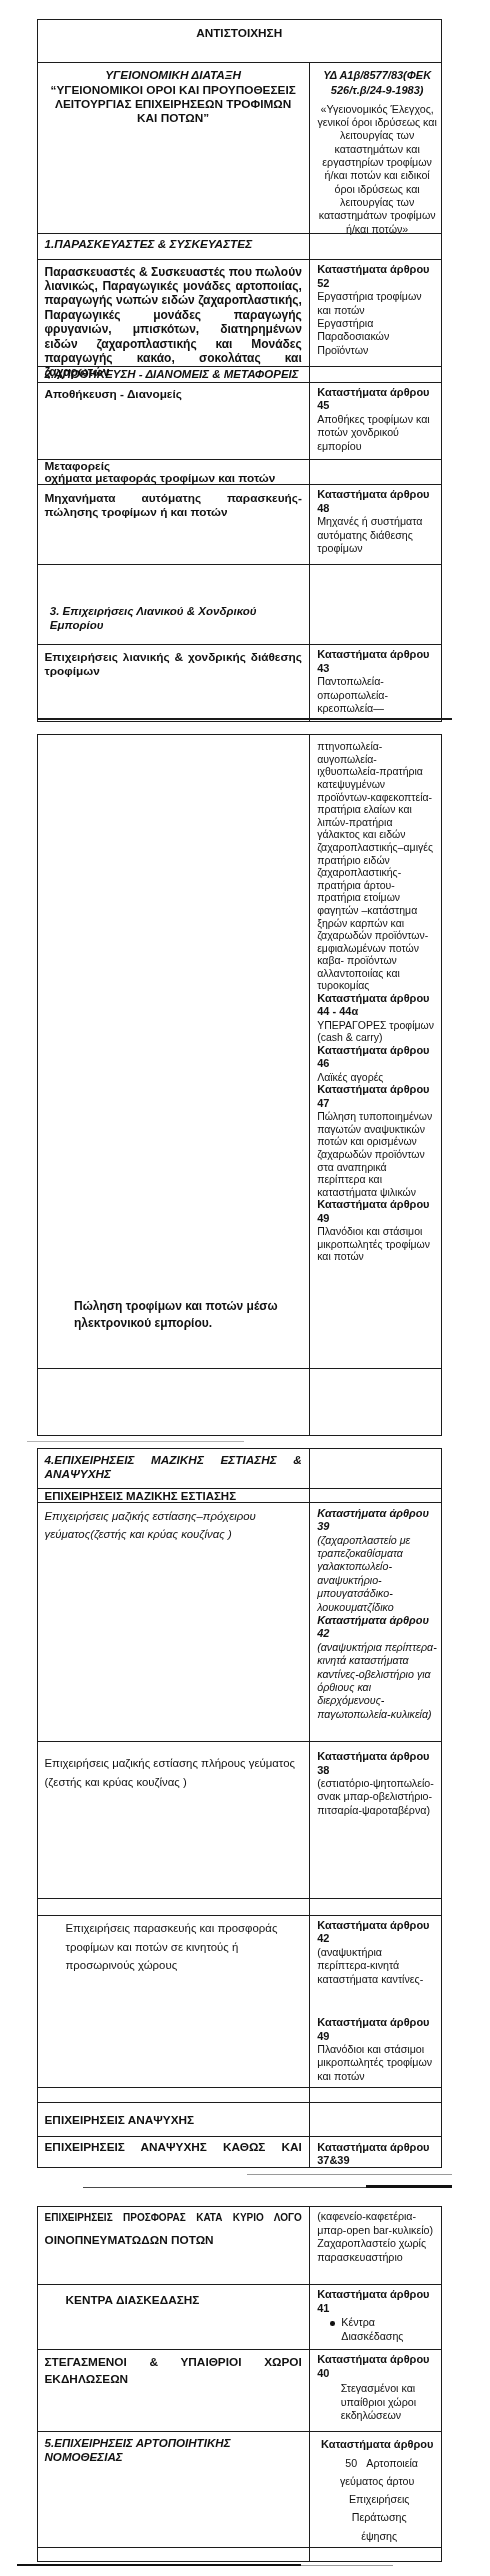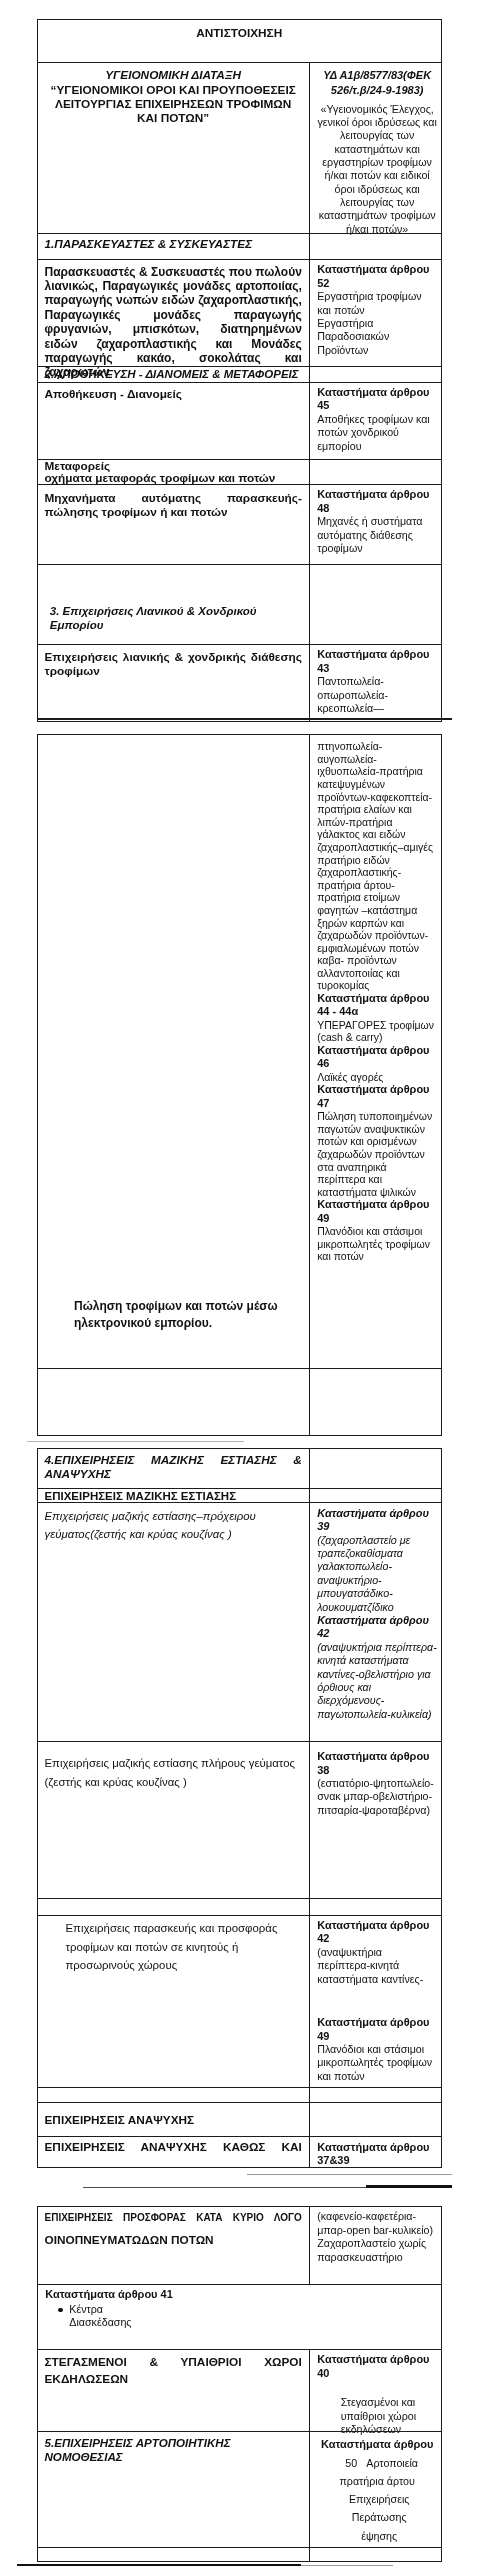--- a/index.html
+++ b/index.html
@@ -242,49 +242,52 @@
       <div class="b stretch" style="font-size:10px;">ΕΠΙΧΕΙΡΗΣΕΙΣ ΠΡΟΣΦΟΡΑΣ ΚΑΤΑ ΚΥΡΙΟ ΛΟΓΟ</div>
       <div class="b" style="font-size:11.8px;margin-top:8.5px;">ΟΙΝΟΠΝΕΥΜΑΤΩΔΩΝ ΠΟΤΩΝ</div>
     </div>
     <div class="cr">
       <div>(καφενείο-καφετέρια-μπαρ-open bar-κυλικείο)</div>
       <div>Ζαχαροπλαστείο χωρίς παρασκευαστήριο</div>
     </div>
   </div>
 
   <div class="row" style="height:65px;">
+    <div class="cl b" style="padding-top:7.8px;padding-left:27.5px;">
+      <span>ΚΕΝΤΡΑ ΔΙΑΣΚΕΔΑΣΗΣ</span>
+    </div>
     <div class="cr">
       <div class="art-head">Καταστήματα άρθρου 41</div>
       <div class="bullet-row">
         <div class="dot"></div>
         <div class="bullet-text">Κέντρα Διασκέδασης</div>
       </div>
     </div>
   </div>
 
   <div class="row" style="height:82px;">
     <div class="cl b just" style="padding-top:3.9px;line-height:17px;">
       <span>ΣΤΕΓΑΣΜΕΝΟΙ &amp; ΥΠΑΙΘΡΙΟΙ ΧΩΡΟΙ ΕΚΔΗΛΩΣΕΩΝ</span>
     </div>
     <div class="cr">
       <div class="art-head">Καταστήματα άρθρου 40</div>
-      <div class="indent36" style="margin-top:16px;">Στεγασμένοι και υπαίθριοι χώροι εκδηλώσεων</div>
+      <div class="indent36" style="margin-top:2px;">Στεγασμένοι και υπαίθριοι χώροι εκδηλώσεων</div>
     </div>
   </div>
 
   <div class="row" style="height:116px;">
     <div class="cl" style="padding-top:3.9px;">
       <span class="bi" style="font-size:11.6px;">5.ΕΠΙΧΕΙΡΗΣΕΙΣ ΑΡΤΟΠΟΙΗΤΙΚΗΣ ΝΟΜΟΘΕΣΙΑΣ</span>
     </div>
     <div class="cr" style="line-height:18.3px;text-align:center;">
       <div class="art-head" style="line-height:18.3px;">Καταστήματα άρθρου</div>
       <div>
         <span class="num">50</span><span>Αρτοποιεία</span>
       </div>
-      <div>πρατήρια άρτου</div>
+      <div>γεύματος άρτου</div>
       <div class="indent36" style="width:77px;box-sizing:content-box;">Επιχειρήσεις Περάτωσης έψησης</div>
     </div>
   </div>
 
   <div class="row" style="height:14.4px;">
     <div class="cl"></div>
     <div class="cr"></div>
   </div>
 </div>
 

